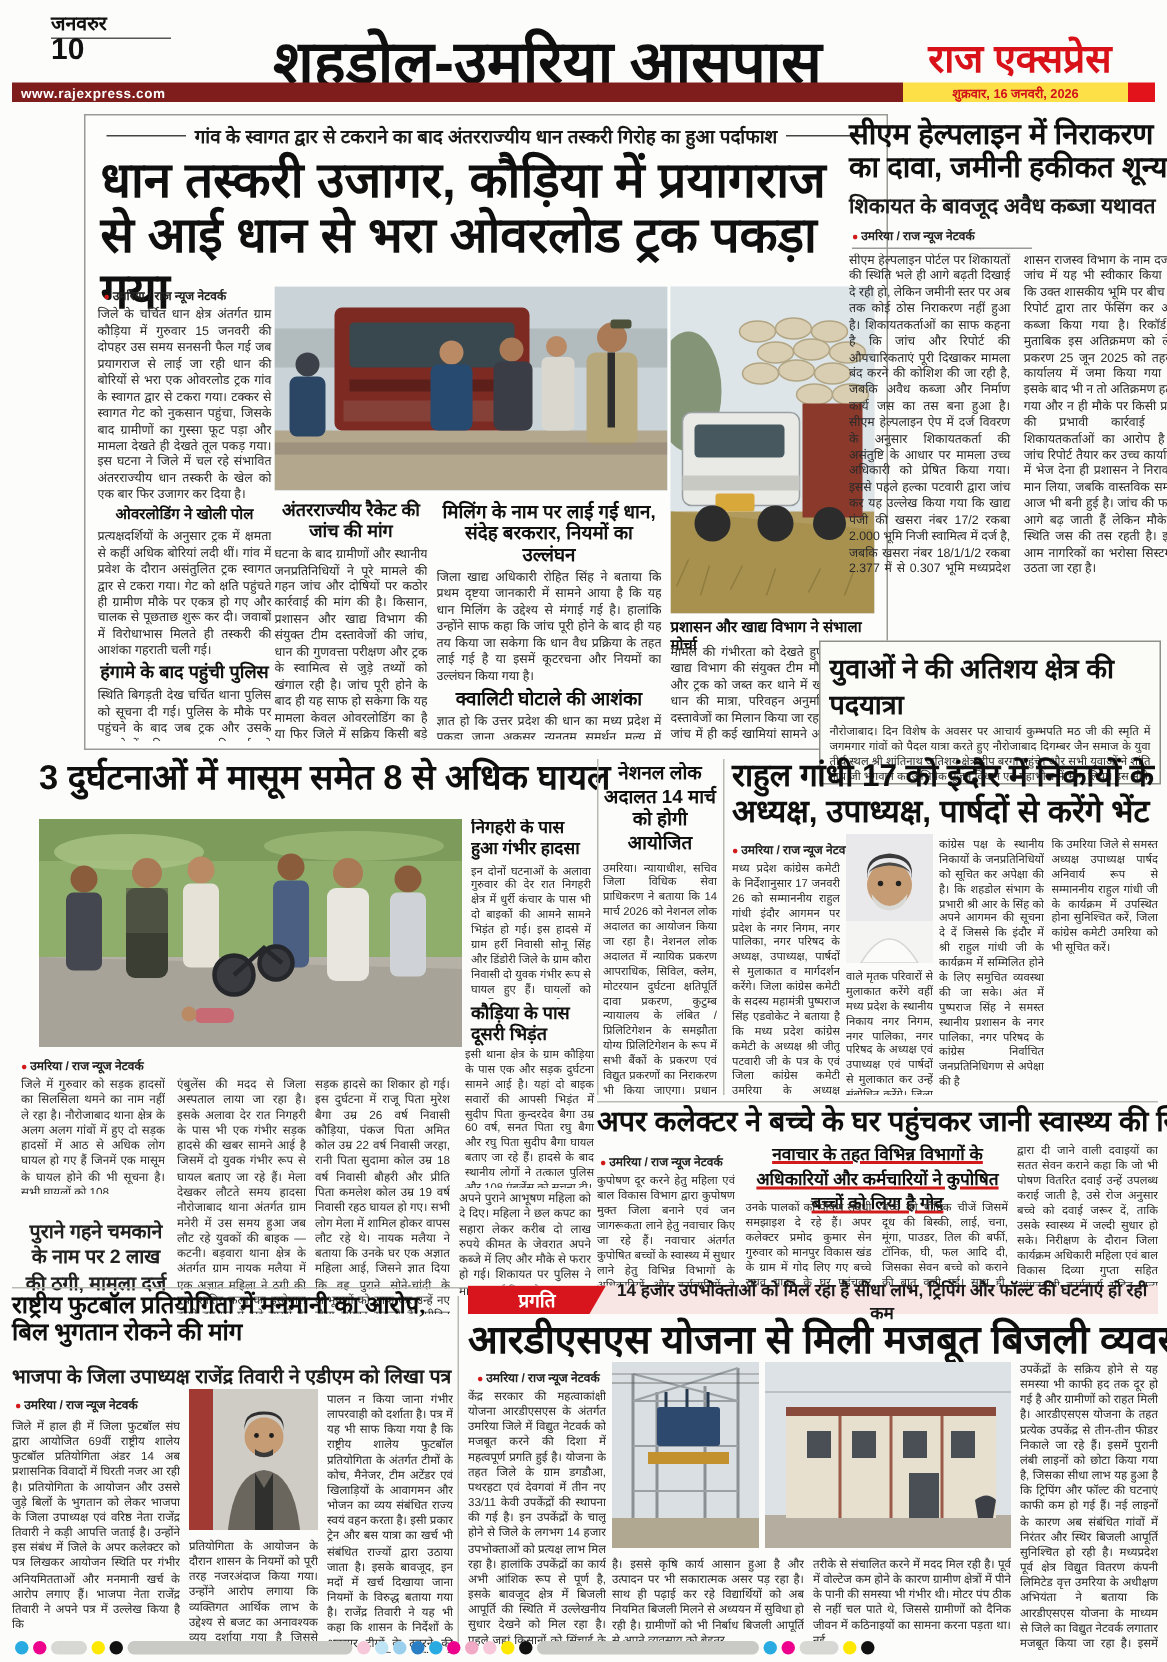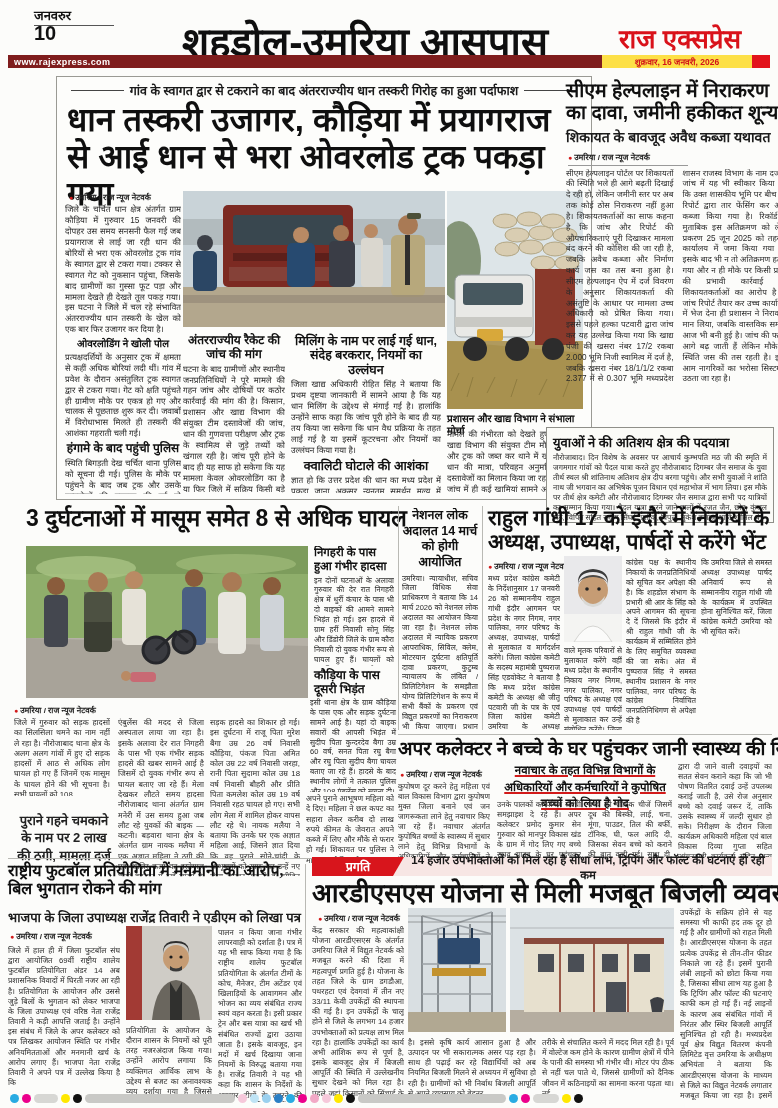--- a/index.html
+++ b/index.html
@@ -145,21 +145,21 @@
   </div>
 
   <div class="abs" style="left:566px;top:80px;width:224px;">
     <div class="hd" style="font-size:19.5px;">सीएम हेल्पलाइन में निराकरण का दावा, जमीनी हकीकत शून्य</div>
     <div style="font-size:14px;font-weight:700;color:#1c1c1c;margin-top:3px;">शिकायत के बावजूद अवैध कब्जा यथावत</div>
     <div class="byline" style="margin:5px 0 3px 2px;border-bottom:1px solid #999;padding-bottom:3px;width:120px;">उमरिया / राज न्यूज नेटवर्क</div>
     <div class="bodytxt" style="column-count:2;column-gap:9px;height:242px;font-size:8.2px;">सीएम हेल्पलाइन पोर्टल पर शिकायतों की स्थिति भले ही आगे बढ़ती दिखाई दे रही हो, लेकिन जमीनी स्तर पर अब तक कोई ठोस निराकरण नहीं हुआ है। शिकायतकर्ताओं का साफ कहना है कि जांच और रिपोर्ट की औपचारिकताएं पूरी दिखाकर मामला बंद करने की कोशिश की जा रही है, जबकि अवैध कब्जा और निर्माण कार्य जस का तस बना हुआ है। सीएम हेल्पलाइन ऐप में दर्ज विवरण के अनुसार शिकायतकर्ता की असंतुष्टि के आधार पर मामला उच्च अधिकारी को प्रेषित किया गया। इससे पहले हल्का पटवारी द्वारा जांच कर यह उल्लेख किया गया कि खाद्य पंजी की खसरा नंबर 17/2 रकबा 2.000 भूमि निजी स्वामित्व में दर्ज है, जबकि खसरा नंबर 18/1/1/2 रकबा 2.377 में से 0.307 भूमि मध्यप्रदेश शासन राजस्व विभाग के नाम दर्ज है। जांच में यह भी स्वीकार किया गया कि उक्त शासकीय भूमि पर बीच खुद रिपोर्ट द्वारा तार फेंसिंग कर अवैध कब्जा किया गया है। रिकॉर्ड के मुताबिक इस अतिक्रमण को लेकर प्रकरण 25 जून 2025 को तहसील कार्यालय में जमा किया गया था। इसके बाद भी न तो अतिक्रमण हटाया गया और न ही मौके पर किसी प्रकार की प्रभावी कार्रवाई हुई। शिकायतकर्ताओं का आरोप है कि जांच रिपोर्ट तैयार कर उच्च कार्यालयों में भेज देना ही प्रशासन ने निराकरण मान लिया, जबकि वास्तविक समस्या आज भी बनी हुई है। जांच की फाइलें आगे बढ़ जाती हैं लेकिन मौके पर स्थिति जस की तस रहती है। इससे आम नागरिकों का भरोसा सिस्टम से उठता जा रहा है।</div>
   </div>
 
   <div class="abs padbox" style="left:546px;top:427px;width:214px;height:84px;overflow:hidden;">
-    <div style="font-size:13px;font-weight:800;color:#111;margin-bottom:2px;">युवाओं ने की अतिशय क्षेत्र की पदयात्रा</div>
+    <div style="font-size:18px;font-weight:800;color:#111;margin-bottom:2px;">युवाओं ने की अतिशय क्षेत्र की पदयात्रा</div>
     <div class="bodytxt" style="font-size:7.6px;">नौरोजाबाद। दिन विशेष के अवसर पर आचार्य कुम्भपति मठ जी की स्मृति में जगमगार गांवों को पैदल यात्रा करते हुए नौरोजाबाद दिगम्बर जैन समाज के युवा तीर्थ स्थल श्री शांतिनाथ अतिशय क्षेत्र दीप बरगा पहुंचे। और सभी युवाओं ने शांति नाथ जी भगवान का अभिषेक पूजन विधान एवं महाभोज में भाग लिया। इस मौके पर तीर्थ क्षेत्र कमेटी और नौरोजाबाद दिगम्बर जैन समाज द्वारा सभी पद यात्रियों का सम्मान किया गया। पैदल यात्रा करने जाने वालों में रजत जैन, छोटू, कुंजल सेठ, विपिन सहित सदीप सिंघई, प्रतीक, विपुल, मुकेश बजाज आदि शामिल थे।</div>
   </div>
 
   <div class="abs hd" style="left:26px;top:506px;width:372px;font-size:23px;white-space:nowrap;">3 दुर्घटनाओं में मासूम समेत 8 से अधिक घायल</div>
 
   <div class="abs photo" style="left:26px;top:546px;width:282px;height:152px;">
     <svg viewBox="0 0 282 152" preserveAspectRatio="none">
       <rect width="282" height="152" fill="#8fae6b"></rect>
       <rect y="0" width="282" height="28" fill="#7d9c5c"></rect>
       <ellipse cx="60" cy="22" rx="50" ry="12" fill="#a9c384" opacity=".8"></ellipse>

